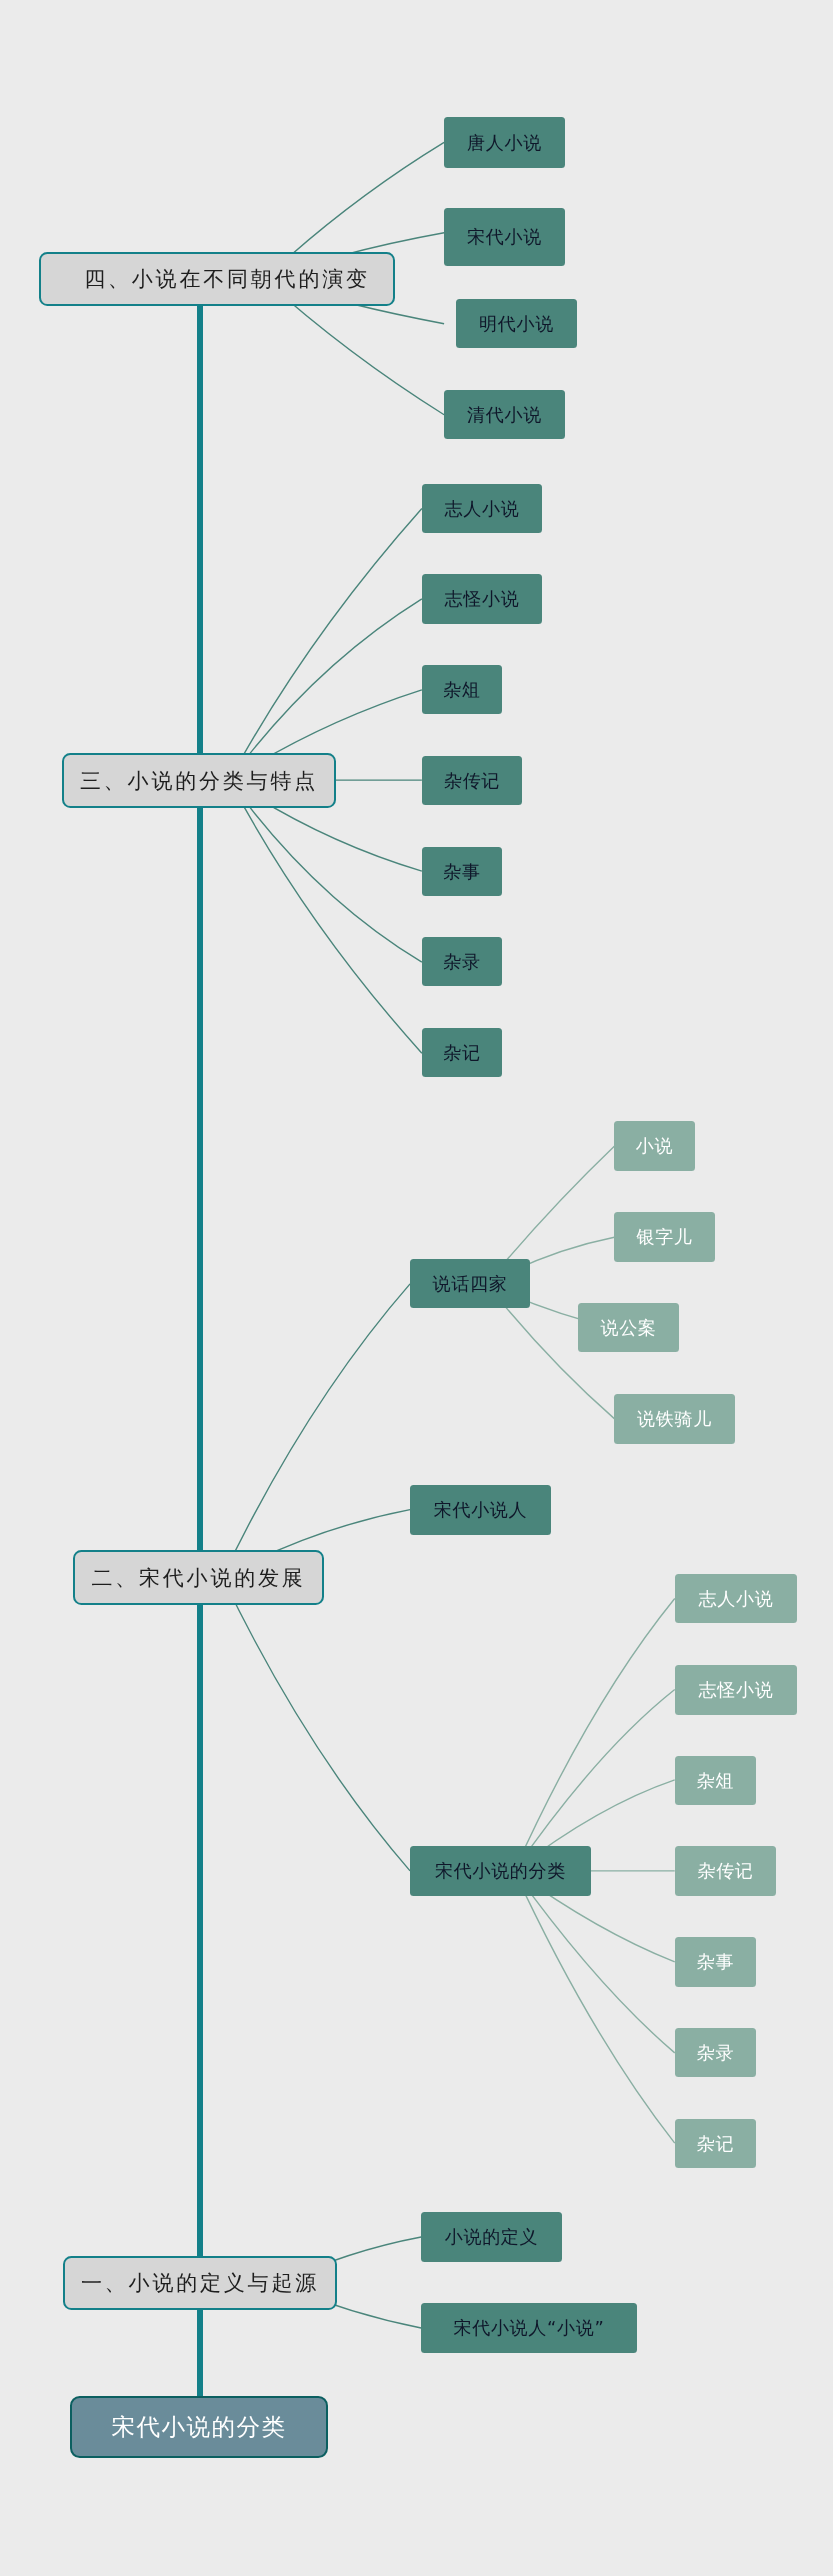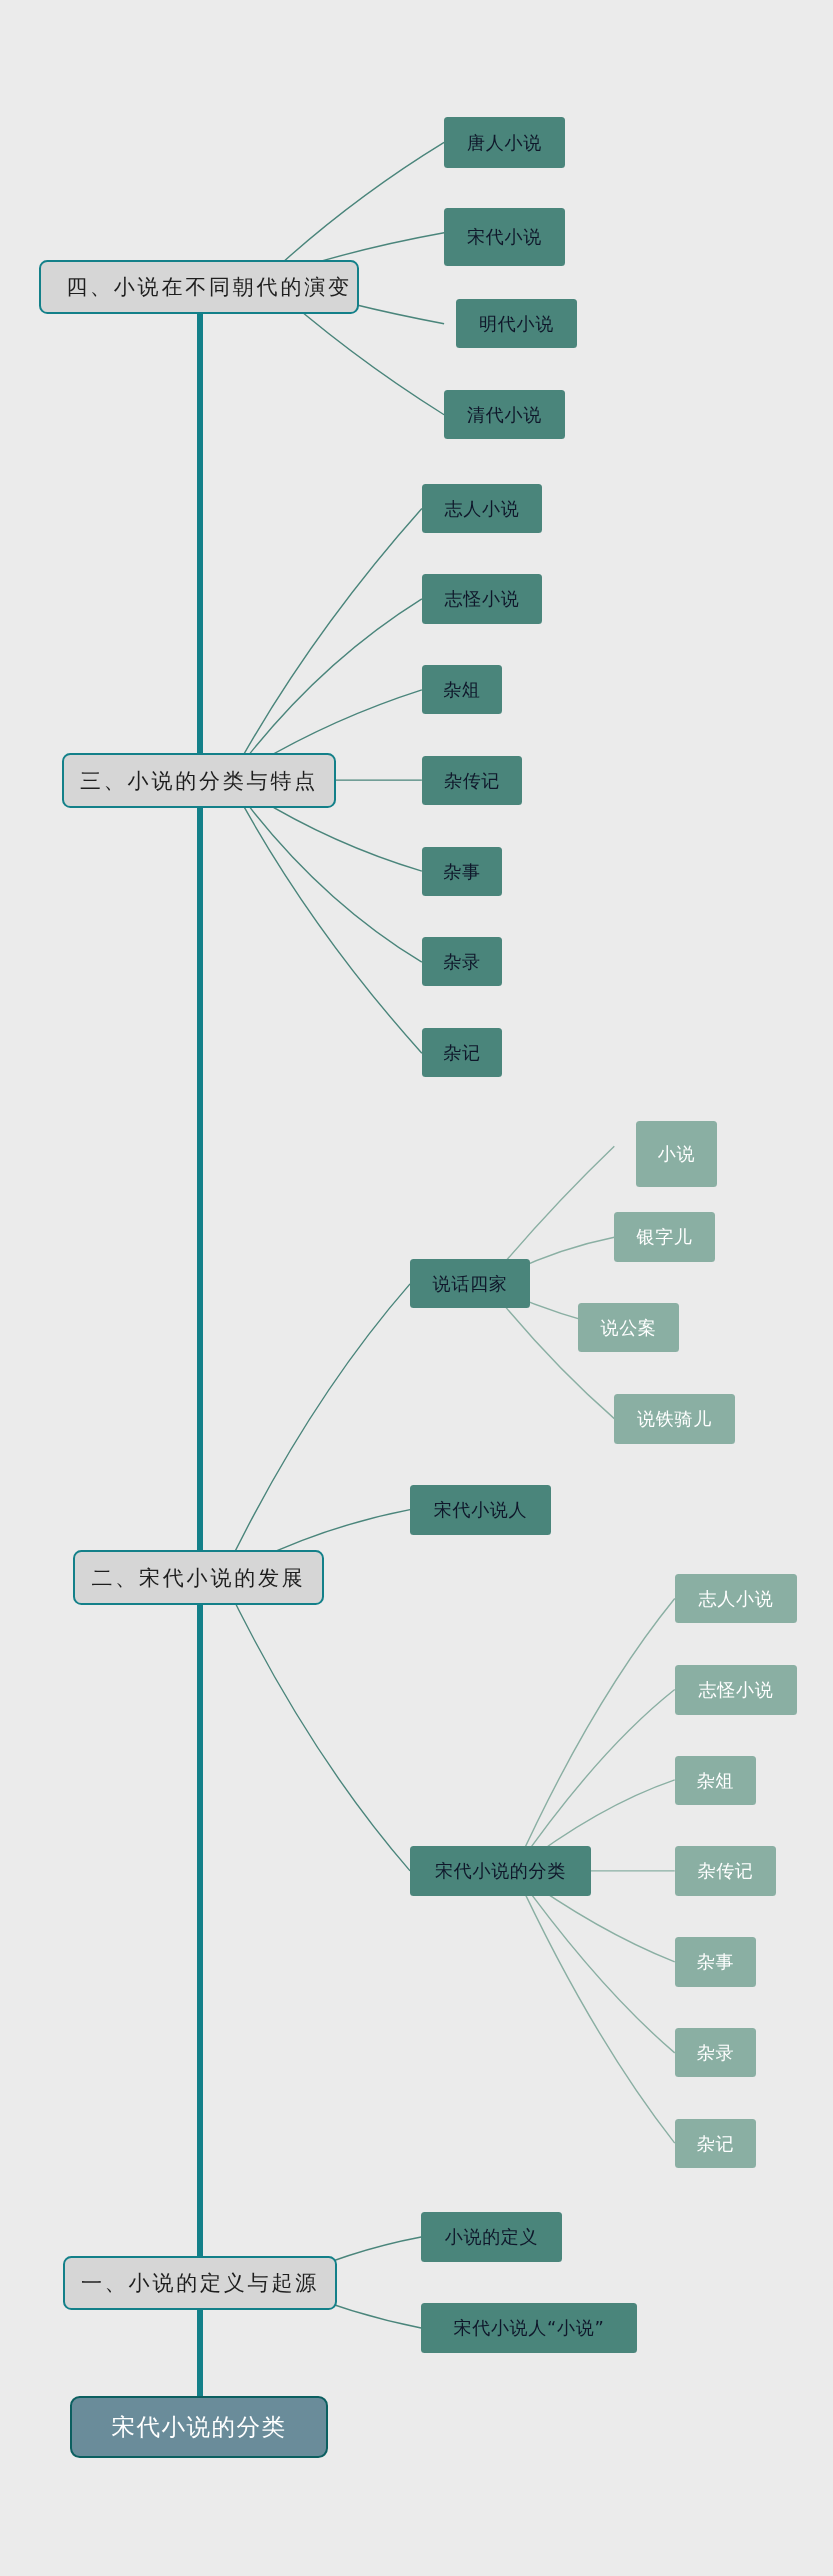--- a/index.html
+++ b/index.html
@@ -76,21 +76,21 @@
 <div class="spine"></div>
 
 <div class="node root" style="left:70px;top:2396px;width:258px;height:62px;">宋代小说的分类</div>
 
 <div class="node section" style="left:63px;top:2256px;width:274px;height:54px;">一、小说的定义与起源</div>
 <div class="node leaf" style="left:421px;top:2212px;width:141px;height:50px;">小说的定义</div>
 <div class="node leaf" style="left:421px;top:2303px;width:216px;height:50px;">宋代小说人“小说”</div>
 
 <div class="node section" style="left:73px;top:1550px;width:251px;height:55px;">二、宋代小说的发展</div>
 <div class="node leaf" style="left:410px;top:1259px;width:120px;height:49px;">说话四家</div>
-<div class="node leaf2" style="left:636px;top:1121px;width:81px;height:66px;">小说</div>
+<div class="node leaf2" style="left:614px;top:1121px;width:81px;height:50px;">小说</div>
 <div class="node leaf2" style="left:614px;top:1212px;width:101px;height:50px;">银字儿</div>
 <div class="node leaf2" style="left:578px;top:1303px;width:101px;height:49px;text-align:right;">说公案</div>
 <div class="node leaf2" style="left:614px;top:1394px;width:121px;height:50px;">说铁骑儿</div>
 <div class="node leaf" style="left:410px;top:1485px;width:141px;height:50px;">宋代小说人</div>
 <div class="node leaf" style="left:410px;top:1846px;width:181px;height:50px;">宋代小说的分类</div>
 <div class="node leaf2" style="left:675px;top:1574px;width:122px;height:49px;">志人小说</div>
 <div class="node leaf2" style="left:675px;top:1665px;width:122px;height:50px;">志怪小说</div>
 <div class="node leaf2" style="left:675px;top:1756px;width:81px;height:49px;">杂俎</div>
 <div class="node leaf2" style="left:675px;top:1846px;width:101px;height:50px;">杂传记</div>
 <div class="node leaf2" style="left:675px;top:1937px;width:81px;height:50px;">杂事</div>
@@ -99,18 +99,18 @@
 
 <div class="node section" style="left:62px;top:753px;width:274px;height:55px;">三、小说的分类与特点</div>
 <div class="node leaf" style="left:422px;top:484px;width:120px;height:49px;">志人小说</div>
 <div class="node leaf" style="left:422px;top:574px;width:120px;height:50px;">志怪小说</div>
 <div class="node leaf" style="left:422px;top:665px;width:80px;height:49px;">杂俎</div>
 <div class="node leaf" style="left:422px;top:756px;width:100px;height:49px;">杂传记</div>
 <div class="node leaf" style="left:422px;top:847px;width:80px;height:49px;">杂事</div>
 <div class="node leaf" style="left:422px;top:937px;width:80px;height:49px;">杂录</div>
 <div class="node leaf" style="left:422px;top:1028px;width:80px;height:49px;">杂记</div>
 
-<div class="node section" style="left:39px;top:260px;width:320px;height:54px;padding-left:20px;">四、小说在不同朝代的演变</div>
+<div class="node section" style="left:39px;top:252px;width:356px;height:54px;padding-left:20px;">四、小说在不同朝代的演变</div>
 <div class="node leaf" style="left:444px;top:117px;width:121px;height:51px;">唐人小说</div>
 <div class="node leaf" style="left:444px;top:208px;width:121px;height:58px;">宋代小说</div>
 <div class="node leaf" style="left:444px;top:299px;width:121px;height:49px;margin-left:12px;">明代小说</div>
 <div class="node leaf" style="left:444px;top:390px;width:121px;height:49px;">清代小说</div>
 
 
 </body></html>

